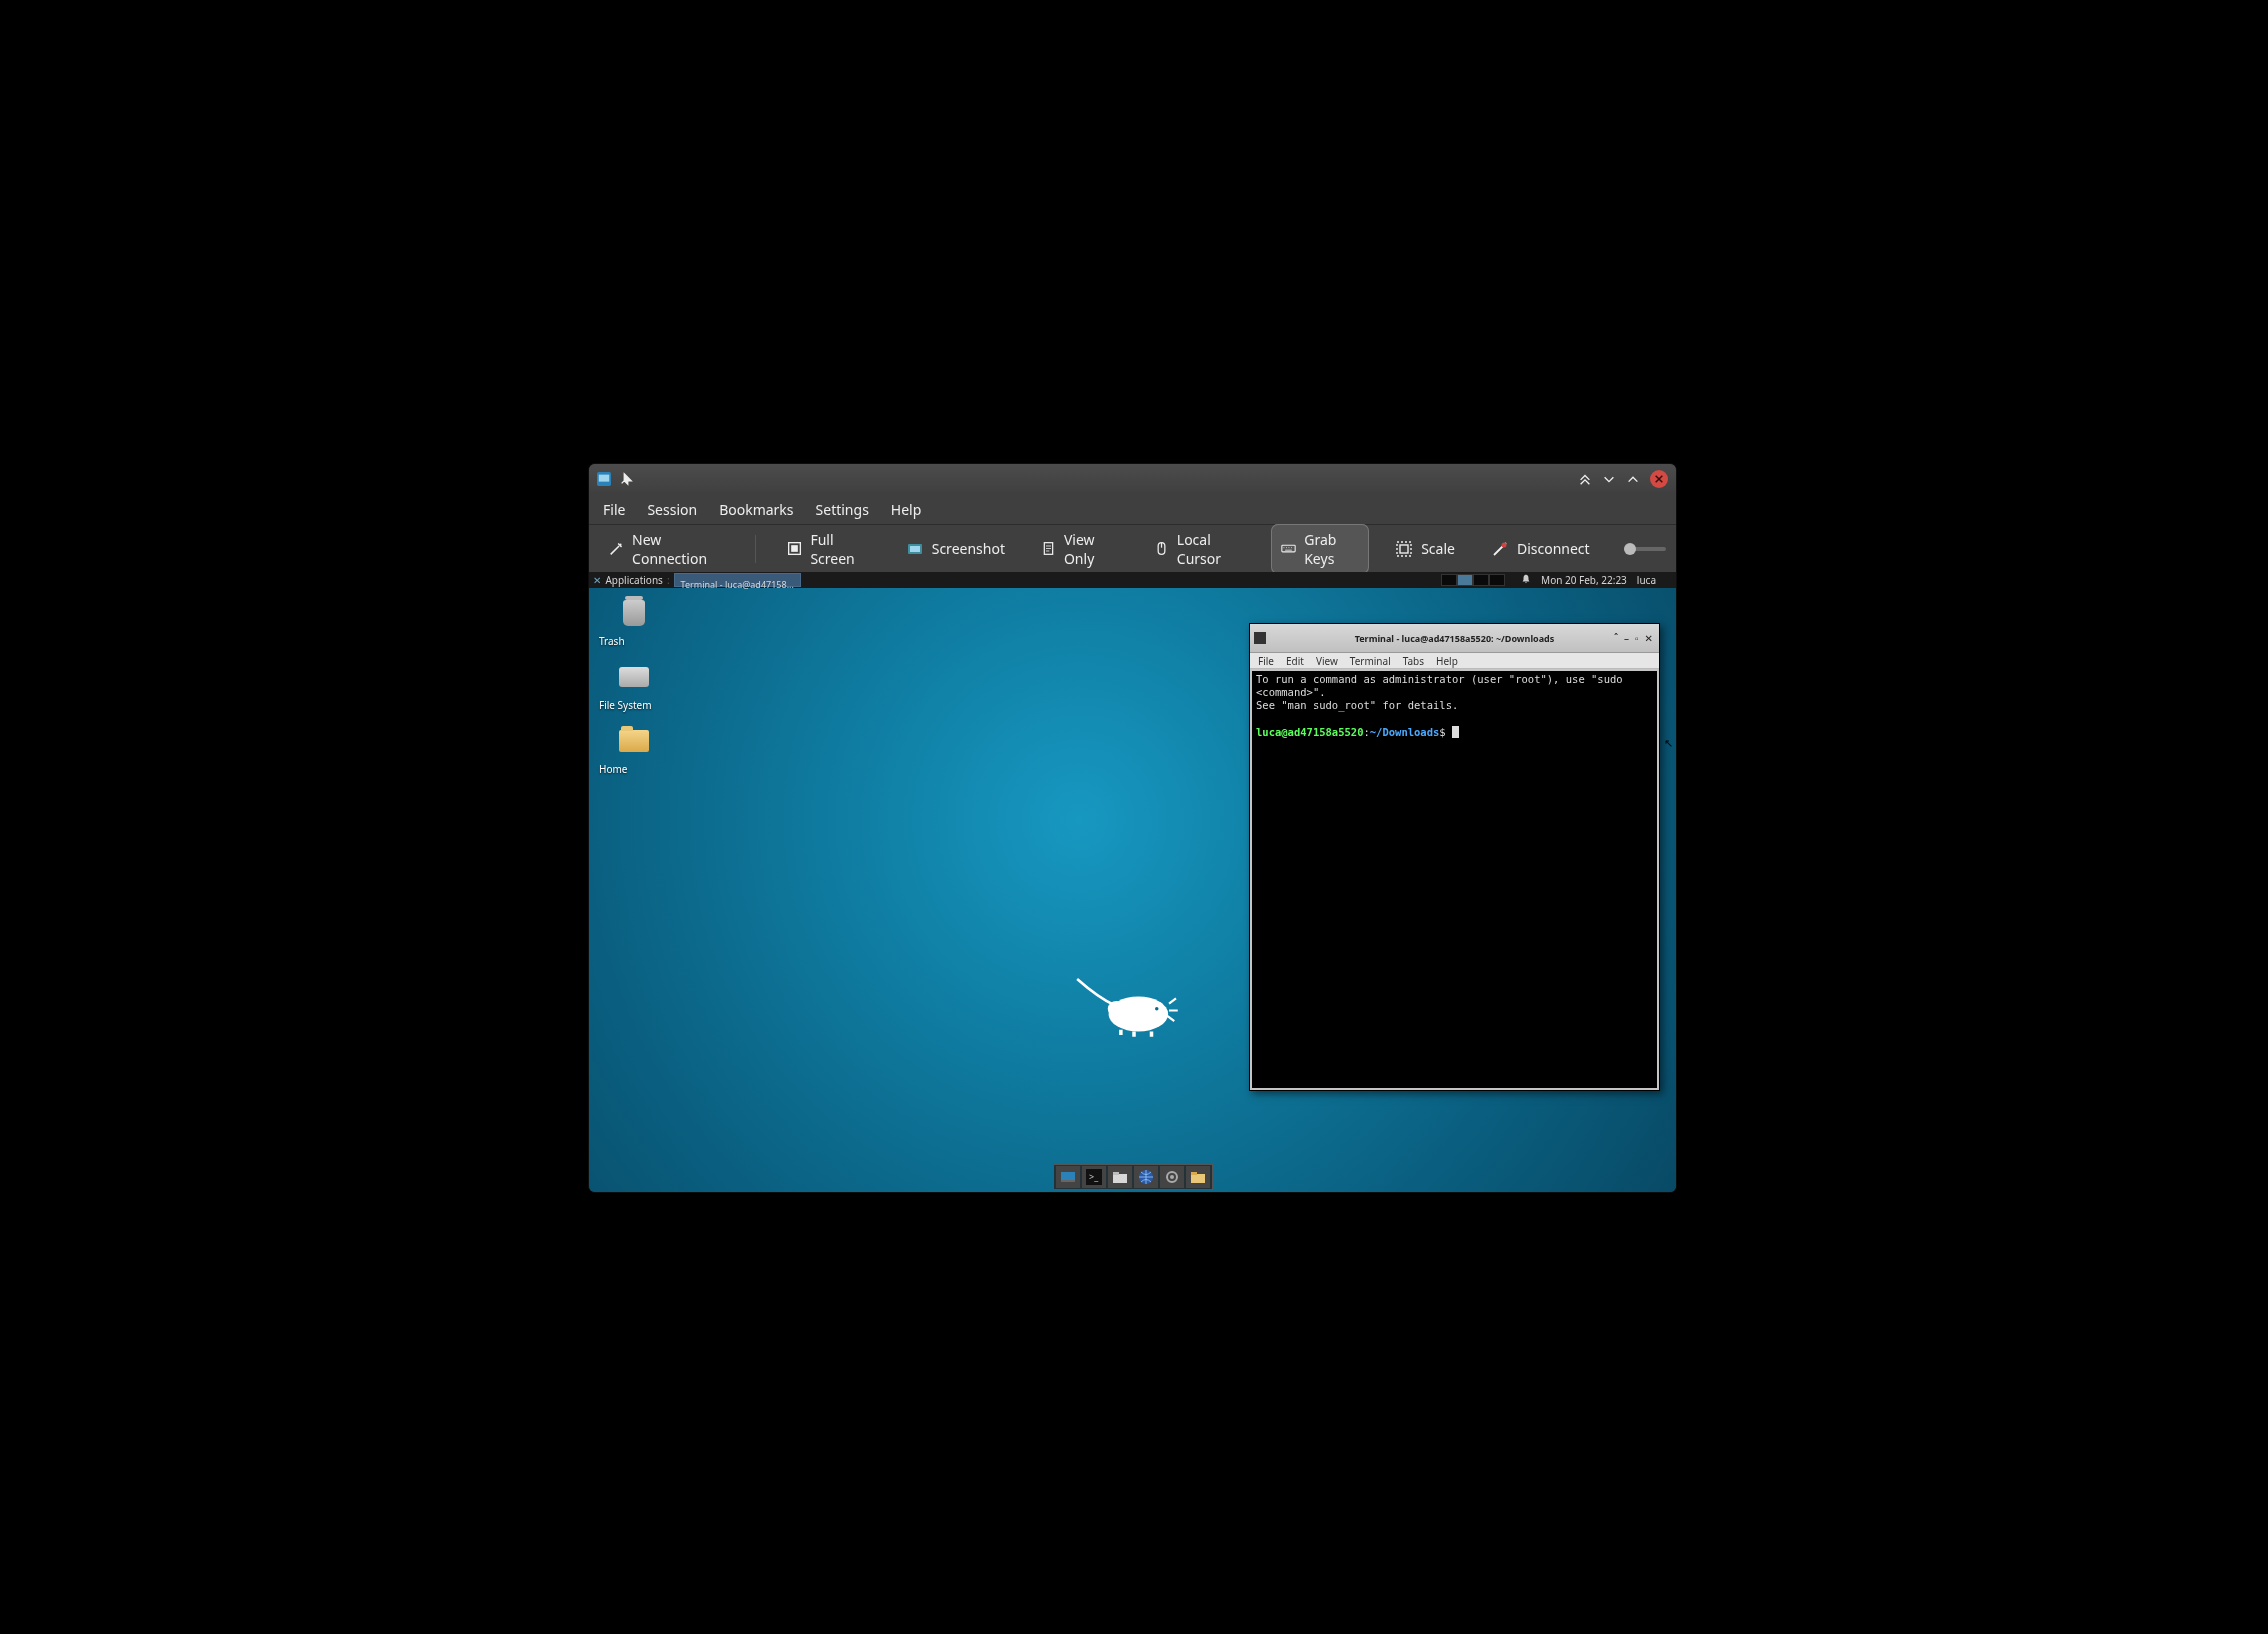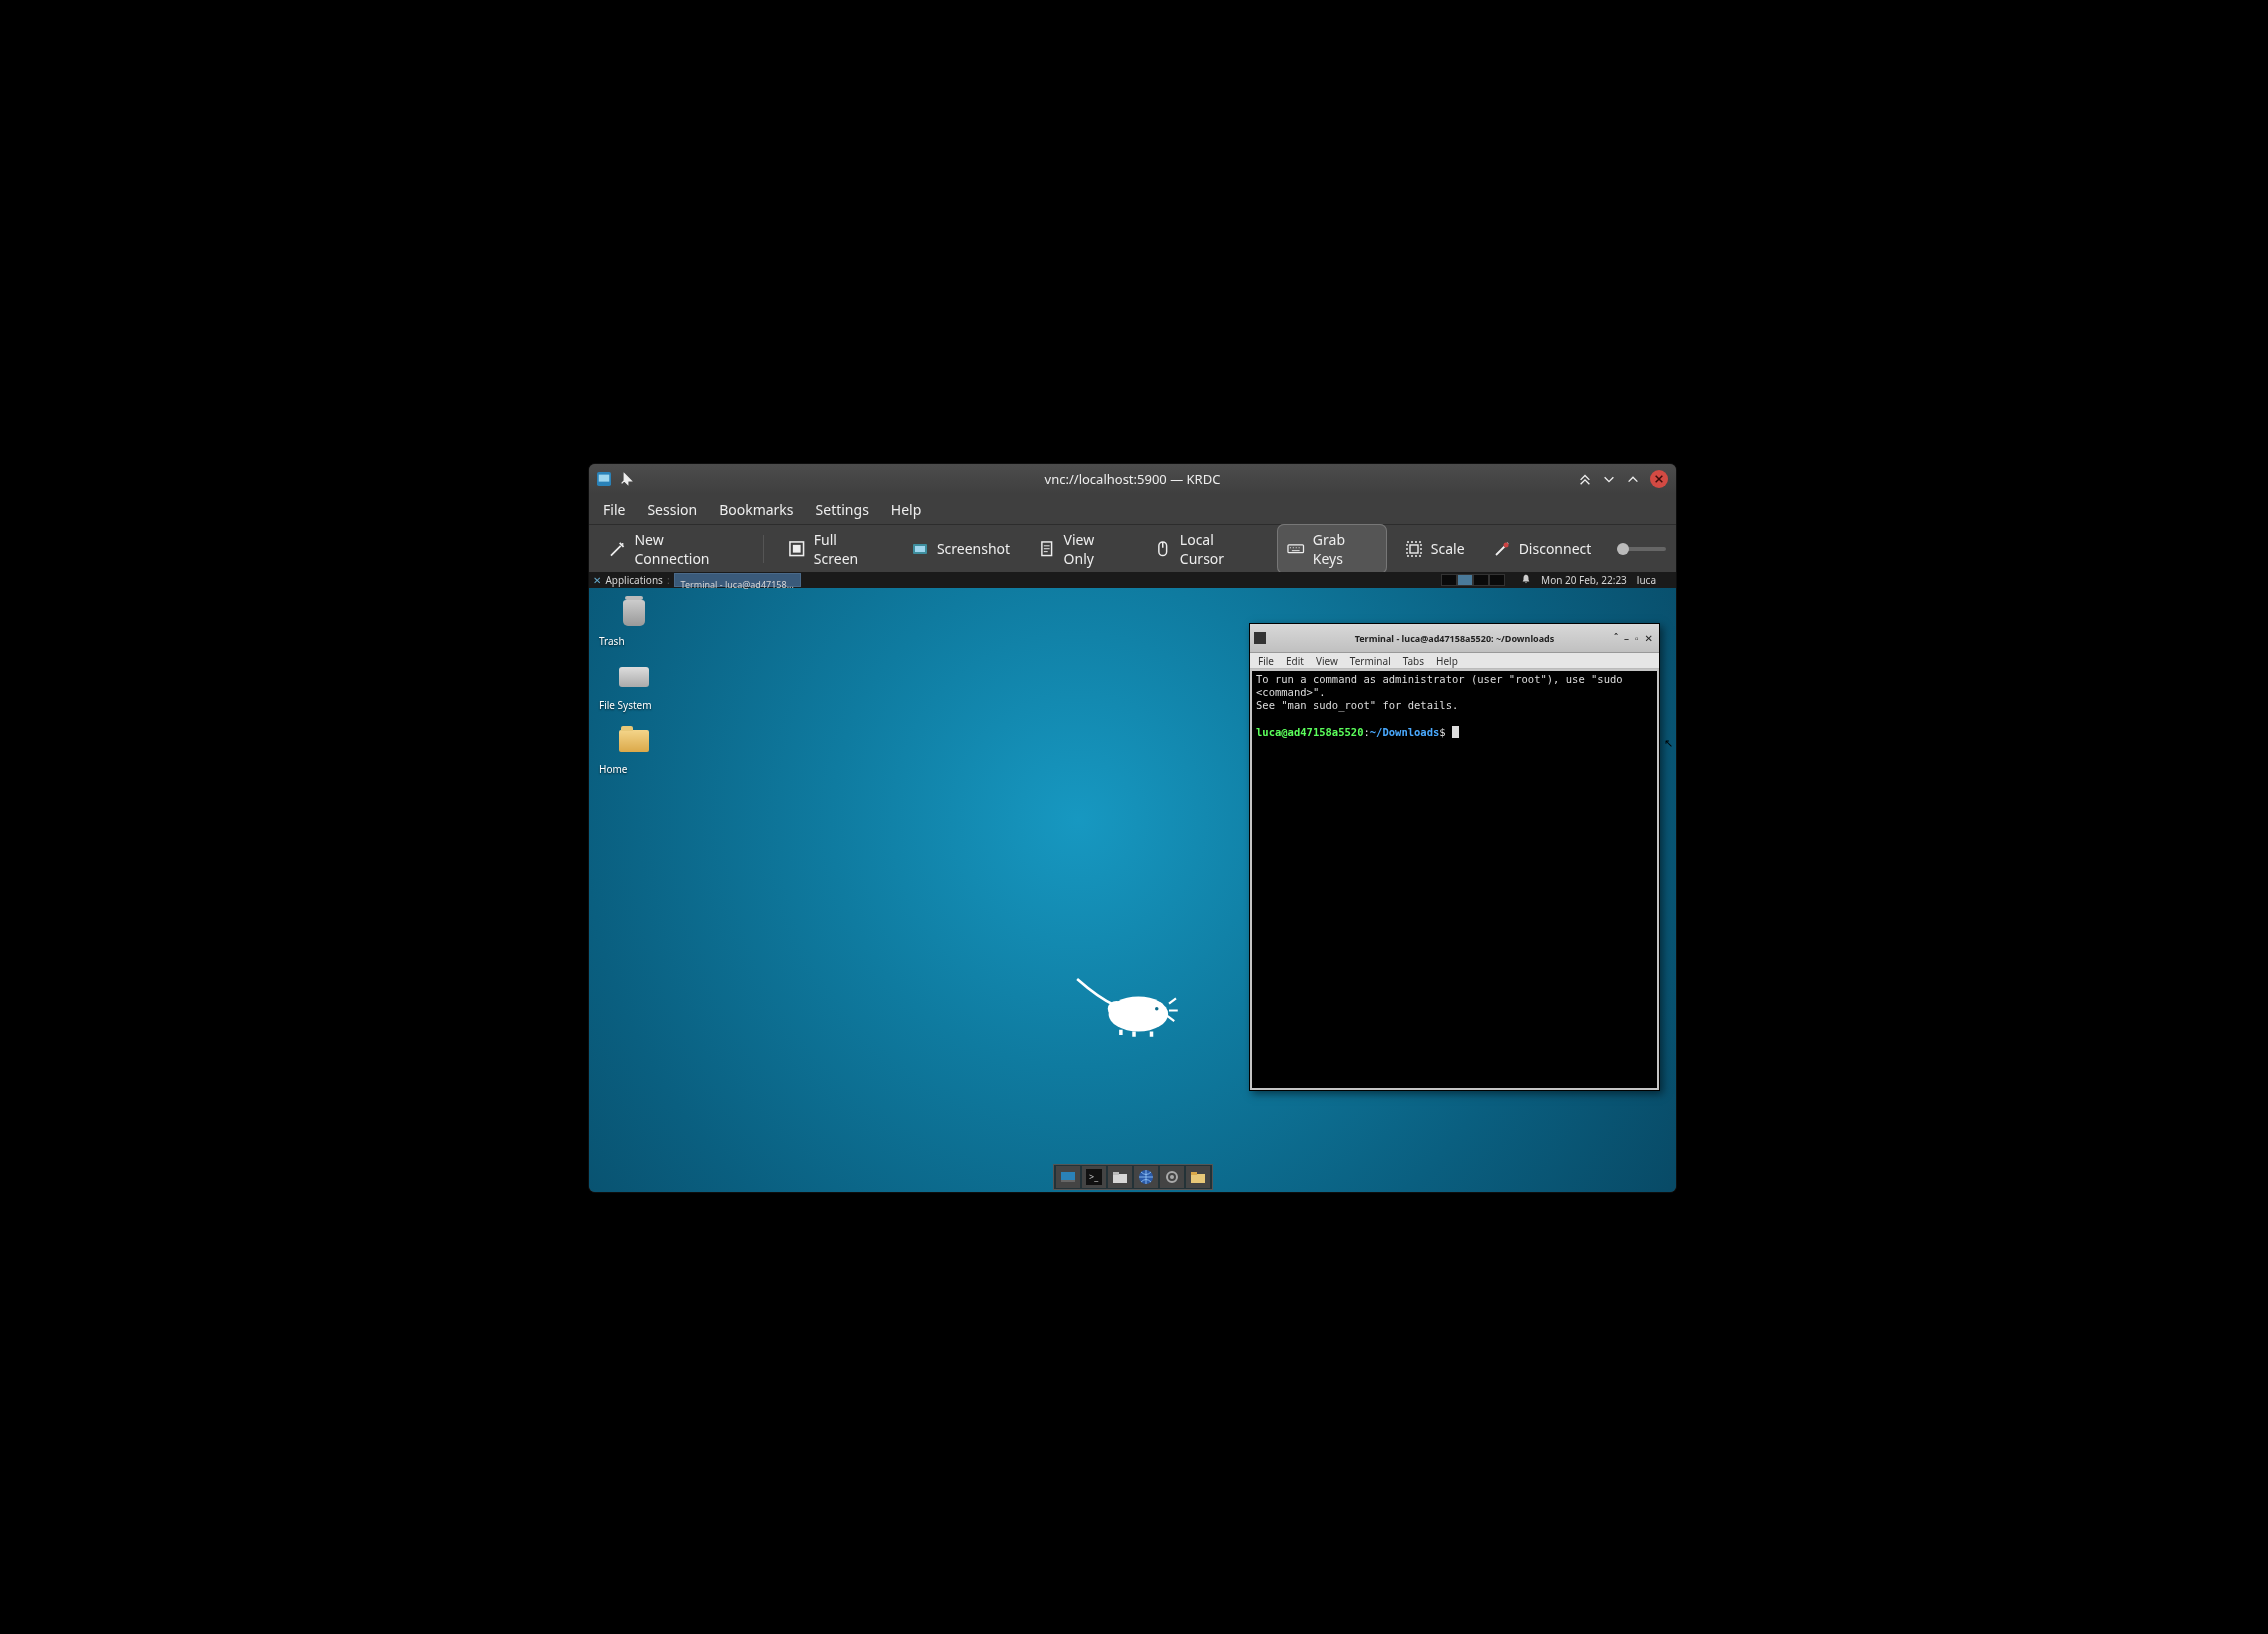--- a/index.html
+++ b/index.html
@@ -85,21 +85,21 @@
 }
 .menubar span { cursor: default; }
 
 
 .toolbar {
   height: 48px;
   background: #3f3f3f;
   border-top: 1px solid #2c2c2c;
   display: flex;
   align-items: center;
-  gap: 8px;
+  gap: 16px;
   padding: 0 10px;
   color: #eee;
   font-size: 14px;
 }
 .toolbar .btn {
   display: flex;
   align-items: center;
   gap: 8px;
   padding: 6px 10px;
   border-radius: 3px;
@@ -296,21 +296,20 @@
               <rect width="16" height="16" rx="2" fill="#2a82b8"></rect>
               <rect x="2" y="3" width="12" height="8" fill="#9fd6ee"></rect>
             </svg>
         </span>
         <span class="title-icon">
           <svg viewBox="0 0 16 16" width="14" height="14">
               <path d="M3 13 L8 8 M6 2 L14 10 L10 10 L10 14 L6 10 L6 6 Z" stroke="#eee" stroke-width="1.5" fill="#eee"></path>
             </svg>
         </span>
       </div>
-      <div class="title">vnc://localhost:5900 — KRDC</div>
       <div class="right-icons">
         <span class="title-icon">
           <svg viewBox="0 0 16 16" width="16" height="16">
               <path d="M3 9 L8 4 L13 9 M3 14 L8 9 L13 14" stroke="#eee" stroke-width="1.6" fill="none"></path>
             </svg>
         </span>
         <span class="title-icon">
           <svg viewBox="0 0 16 16" width="16" height="16">
               <path d="M3 6 L8 11 L13 6" stroke="#eee" stroke-width="1.6" fill="none"></path>
             </svg>

